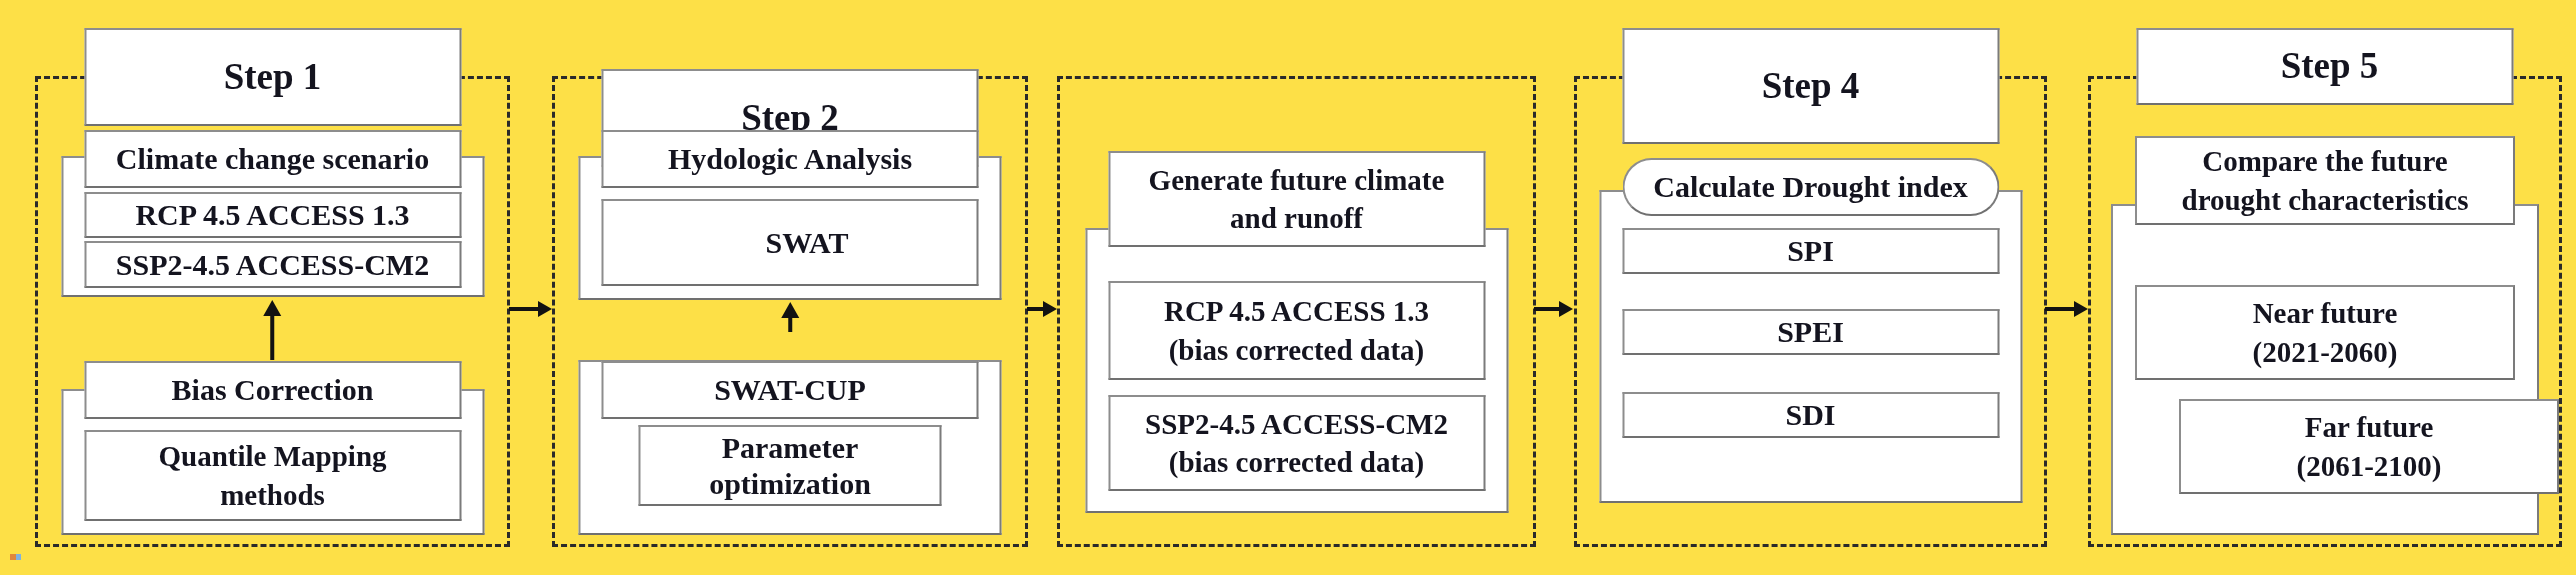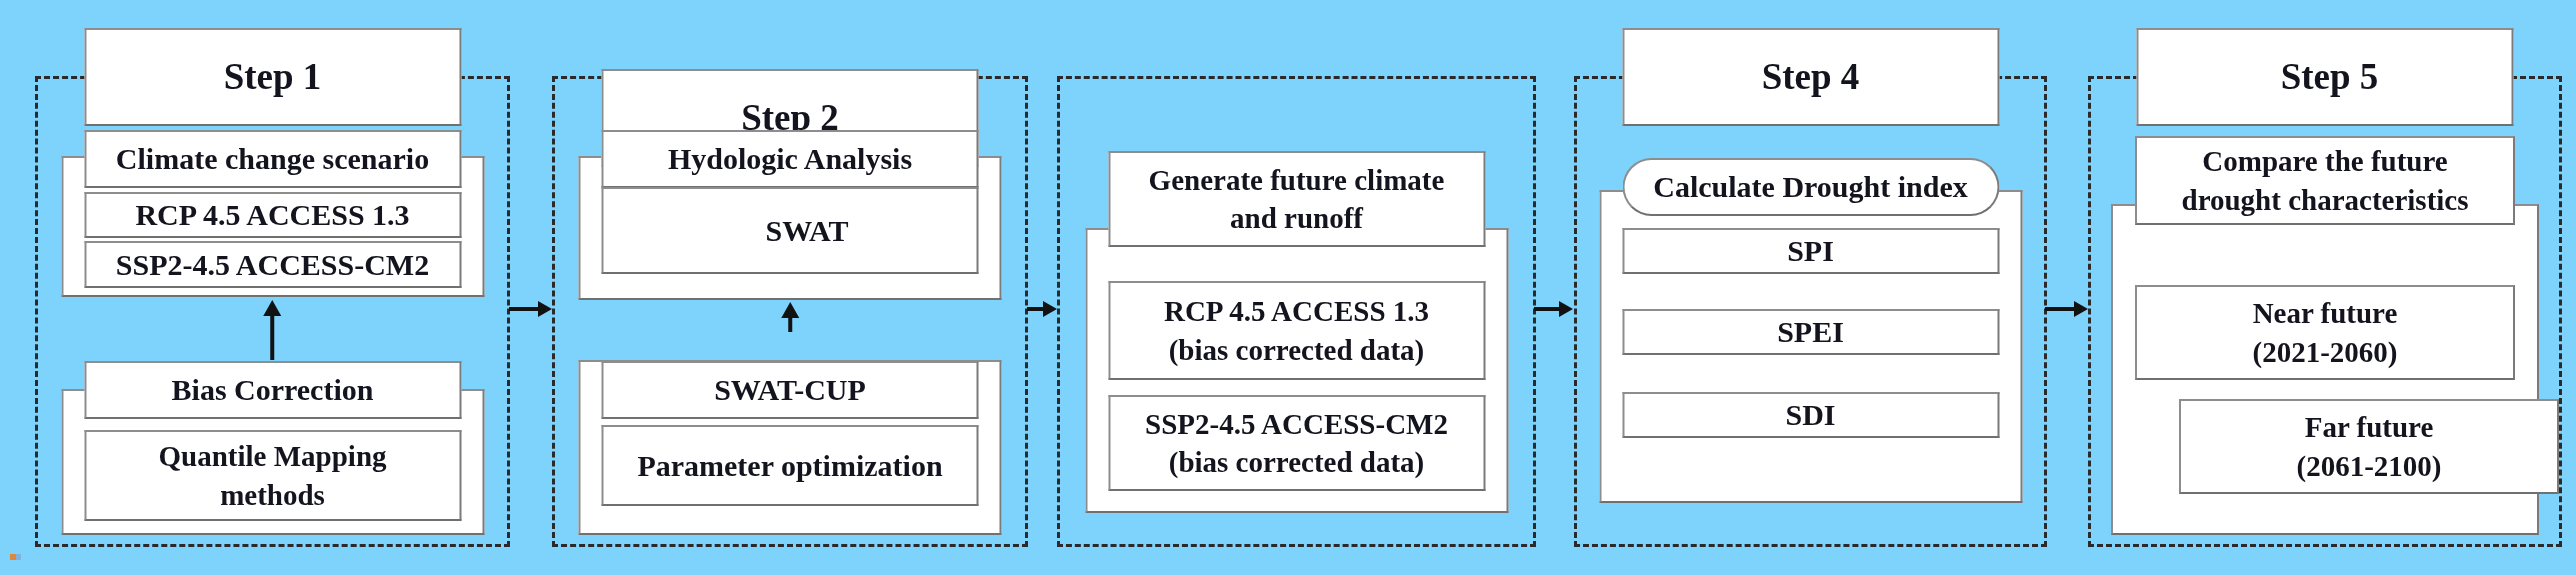--- a/index.html
+++ b/index.html
@@ -1,17 +1,17 @@
 <!DOCTYPE html>
 <html style="font-size:10px"><head>
 <meta charset="utf-8">
 <style>
   html, body { margin:0; padding:0; background:#ffffff; }
   .canvas {
-    position:relative; width:2576px; height:575px; background:#7dd3fc;
+    position:relative; width:2576px; height:575px; background:#fde047;
     font-family:"Liberation Serif","DejaVu Serif",serif;
     font-weight:bold; color:#14141f; overflow:hidden;
   }
   .col { position:absolute; top:0; height:575px; }
   .dashedbox {
     position:absolute; left:0; right:0; top:76px; height:471px;
     border:3.8px dashed #2a2a2a; box-sizing:border-box; z-index:1;
   }
   .groupbox {
     position:absolute; background:#ffffff;
@@ -87,32 +87,32 @@
 
   <div class="col" style="left:552px; width:476px;">
     <div class="dashedbox"></div>
     <div class="box t-lg cx" style="top:28px; width:377px; height:98px;margin-top:41px;">
       <span>Step 2</span>
     </div>
     <div class="groupbox cx" style="top:156px; width:423px; height:144px;"></div>
     <div class="box t-md cx" style="top:130px; width:377px; height:58px;">
       <span>Hydologic Analysis</span>
     </div>
-    <div class="box t-md cx" style="top:187px; width:377px; height:87px;padding-left:34px;">
+    <div class="box t-md cx" style="top:199px; width:377px; height:87px;padding-left:34px;">
       <span>SWAT</span>
     </div>
     <div class="varrow cx" style="top:302px;">
       <div class="vhead"></div>
       <div class="vline" style="height:14px;"></div>
     </div>
     <div class="groupbox cx" style="top:360px; width:423px; height:175px;"></div>
     <div class="box t-md cx" style="top:332px; width:377px; height:58px;margin-top:29px;">
       <span>SWAT-CUP</span>
     </div>
-    <div class="box t-md cx" style="top:425px; width:377px; height:81px;text-align:center;">
+    <div class="box t-md cx" style="top:425px; width:303px; height:81px;text-align:center;">
       <span>Parameter optimization</span>
     </div>
   </div>
 
   <div class="harrow" style="left:1027px; top:301px; width:30px;">
     <div class="hline"></div>
     <div class="hhead"></div>
   </div>
 
   <div class="col" style="left:1057px; width:479px;">
@@ -132,21 +132,21 @@
     </div>
   </div>
 
   <div class="harrow" style="left:1534px; top:301px; width:39px;">
     <div class="hline"></div>
     <div class="hhead"></div>
   </div>
 
   <div class="col" style="left:1574px; width:473px;">
     <div class="dashedbox"></div>
-    <div class="box t-lg cx" style="top:28px; width:377px; height:98px;">
+    <div class="box t-lg cx" style="top:28px; width:377px; height:116px;">
       <span>Step 4</span>
     </div>
     <div class="groupbox cx" style="top:190px; width:423px; height:313px;"></div>
     <div class="box t-md cx" style="top:158px; width:377px; height:58px;border-radius:29px;">
       <span>Calculate Drought index</span>
     </div>
     <div class="box t-md cx" style="top:228px; width:377px; height:46px;">
       <span>SPI</span>
     </div>
     <div class="box t-md cx" style="top:309px; width:377px; height:46px;">
@@ -157,21 +157,21 @@
     </div>
   </div>
 
   <div class="harrow" style="left:2045px; top:301px; width:43px;">
     <div class="hline"></div>
     <div class="hhead"></div>
   </div>
 
   <div class="col" style="left:2088px; width:474px;">
     <div class="dashedbox"></div>
-    <div class="box t-lg cx" style="top:28px; width:377px; height:98px;padding-left:9px;">
+    <div class="box t-lg cx" style="top:28px; width:377px; height:77px;padding-left:9px;">
       <span>Step 5</span>
     </div>
     <div class="groupbox cx" style="top:204px; width:428px; height:331px;"></div>
     <div class="box t-2l cx" style="top:136px; width:380px; height:89px;">
       <span>Compare the future
 drought characteristics</span>
     </div>
     <div class="box t-2l cx" style="top:285px; width:380px; height:95px;">
       <span>Near future
 (2021-2060)</span>

